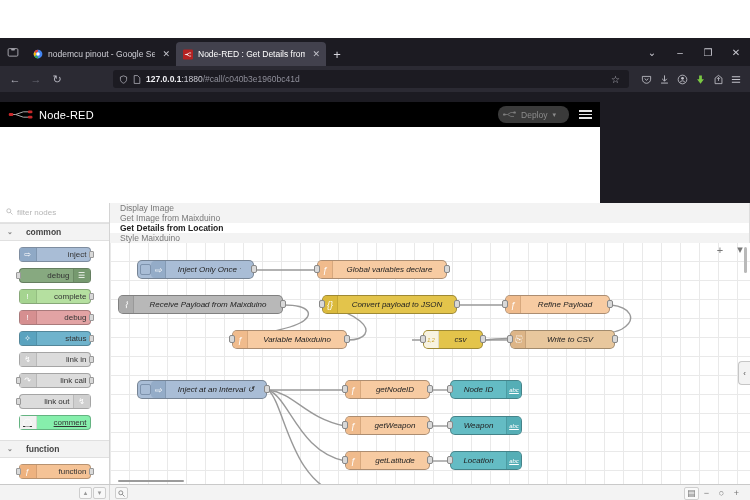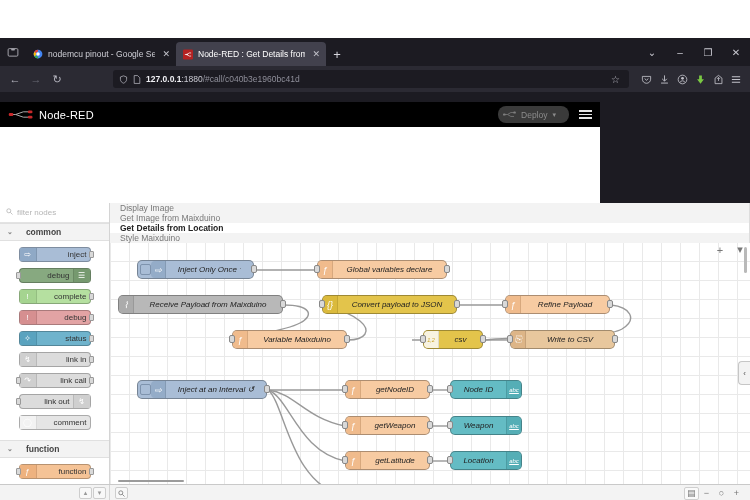--- a/index.html
+++ b/index.html
@@ -307,21 +307,21 @@
                   <span class="picon" style="background:#cfcfcf">↷</span>
                   <span class="pbody">link call</span>
                   <span class="port out"></span>
                   <span class="port in"></span>
                 </div>
                 <div class="pnode" style="background: rgb(220, 220, 220);">
                   <span class="pbody">link out</span>
                   <span class="picon right" style="background:#cfcfcf">↯</span>
                   <span class="port in"></span>
                 </div>
-                <div class="pnode" style="background: #e5e5e5;">
+                <div class="pnode" style="background: #86efac; text-decoration: underline;">
                   <span class="picon" style="background:#f2f2f2">◯</span>
                   <span class="pbody">comment</span>
                 </div>
               </div>
 
             <div class="cat-head">
               <span class="chev">⌄</span>
               <span>function</span>
             </div>
             <div class="pal-items" id="pal-function">

